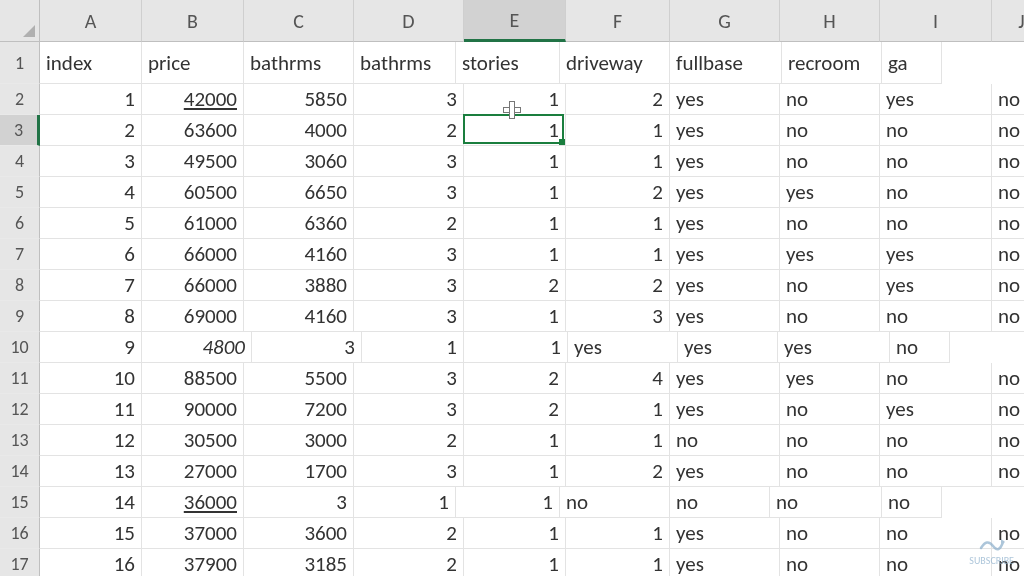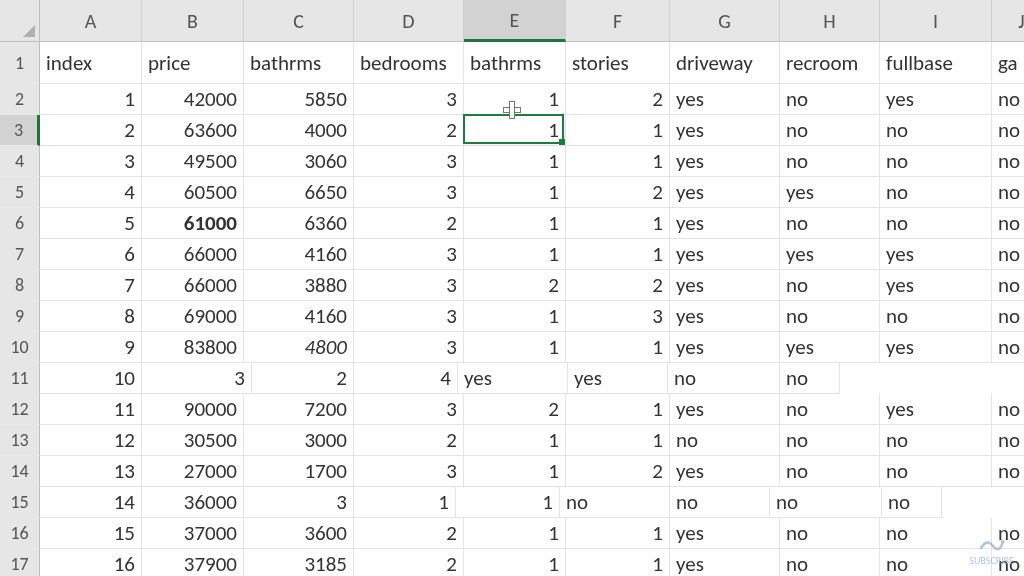--- a/index.html
+++ b/index.html
@@ -177,31 +177,30 @@
       <div class="row-h" style="height: 31px;">14</div>
       <div class="row-h" style="height: 31px;">15</div>
       <div class="row-h" style="height: 31px;">16</div>
       <div class="row-h" style="height: 31px;">17</div>
     </div>
   <div class="body" id="body">
       <div class="row hdr-row">
         <div class="cell txt" style="width: 102px; height: 42px;">index</div>
         <div class="cell txt" style="width: 102px; height: 42px;">price</div>
         <div class="cell txt" style="width: 110px; height: 42px;">bathrms</div>
-        <div class="cell txt overflow" style="width: 110px; height: 42px;">bedrooms</div>
         <div class="cell txt" style="width: 102px; height: 42px;">bathrms</div>
         <div class="cell txt" style="width: 104px; height: 42px;">stories</div>
         <div class="cell txt" style="width: 110px; height: 42px;">driveway</div>
+        <div class="cell txt" style="width: 112px; height: 42px;">fullbase</div>
         <div class="cell txt" style="width: 100px; height: 42px;">recroom</div>
-        <div class="cell txt" style="width: 112px; height: 42px;">fullbase</div>
         <div class="cell txt" style="width: 60px; height: 42px;">ga</div>
       </div>
       <div class="row">
         <div class="cell num" style="width: 102px; height: 31px;">1</div>
-        <div class="cell num" style="width: 102px; height: 31px;">42000</div>
+        <div class="cell num" style="width: 102px; height: 31px; text-decoration: underline;">42000</div>
         <div class="cell num" style="width: 110px; height: 31px;">5850</div>
         <div class="cell num" style="width: 110px; height: 31px;">3</div>
         <div class="cell num" style="width: 102px; height: 31px;">1</div>
         <div class="cell num" style="width: 104px; height: 31px;">2</div>
         <div class="cell txt" style="width: 110px; height: 31px;">yes</div>
         <div class="cell txt" style="width: 100px; height: 31px;">no</div>
         <div class="cell txt" style="width: 112px; height: 31px;">yes</div>
         <div class="cell txt" style="width: 60px; height: 31px;">no</div>
       </div>
       <div class="row">
@@ -235,21 +234,21 @@
         <div class="cell num" style="width: 110px; height: 31px;">3</div>
         <div class="cell num" style="width: 102px; height: 31px;">1</div>
         <div class="cell num" style="width: 104px; height: 31px;">2</div>
         <div class="cell txt" style="width: 110px; height: 31px;">yes</div>
         <div class="cell txt" style="width: 100px; height: 31px;">yes</div>
         <div class="cell txt" style="width: 112px; height: 31px;">no</div>
         <div class="cell txt" style="width: 60px; height: 31px;">no</div>
       </div>
       <div class="row">
         <div class="cell num" style="width: 102px; height: 31px;">5</div>
-        <div class="cell num" style="width: 102px; height: 31px; font-weight: bold;">61000</div>
+        <div class="cell num" style="width: 102px; height: 31px;">61000</div>
         <div class="cell num" style="width: 110px; height: 31px;">6360</div>
         <div class="cell num" style="width: 110px; height: 31px;">2</div>
         <div class="cell num" style="width: 102px; height: 31px;">1</div>
         <div class="cell num" style="width: 104px; height: 31px;">1</div>
         <div class="cell txt" style="width: 110px; height: 31px;">yes</div>
         <div class="cell txt" style="width: 100px; height: 31px;">no</div>
         <div class="cell txt" style="width: 112px; height: 31px;">no</div>
         <div class="cell txt" style="width: 60px; height: 31px;">no</div>
       </div>
       <div class="row">
@@ -283,32 +282,33 @@
         <div class="cell num" style="width: 110px; height: 31px;">3</div>
         <div class="cell num" style="width: 102px; height: 31px;">1</div>
         <div class="cell num" style="width: 104px; height: 31px;">3</div>
         <div class="cell txt" style="width: 110px; height: 31px;">yes</div>
         <div class="cell txt" style="width: 100px; height: 31px;">no</div>
         <div class="cell txt" style="width: 112px; height: 31px;">no</div>
         <div class="cell txt" style="width: 60px; height: 31px;">no</div>
       </div>
       <div class="row">
         <div class="cell num" style="width: 102px; height: 31px;">9</div>
-        <div class="cell num" style="width: 102px; height: 31px;">83800</div>
         <div class="cell num" style="width: 110px; height: 31px; font-style: italic;">4800</div>
         <div class="cell num" style="width: 110px; height: 31px;">3</div>
         <div class="cell num" style="width: 102px; height: 31px;">1</div>
         <div class="cell num" style="width: 104px; height: 31px;">1</div>
         <div class="cell txt" style="width: 110px; height: 31px;">yes</div>
         <div class="cell txt" style="width: 100px; height: 31px;">yes</div>
         <div class="cell txt" style="width: 112px; height: 31px;">yes</div>
         <div class="cell txt" style="width: 60px; height: 31px;">no</div>
       </div>
       <div class="row">
         <div class="cell num" style="width: 102px; height: 31px;">10</div>
+        <div class="cell num" style="width: 102px; height: 31px;">88500</div>
+        <div class="cell num" style="width: 110px; height: 31px;">5500</div>
         <div class="cell num" style="width: 110px; height: 31px;">3</div>
         <div class="cell num" style="width: 102px; height: 31px;">2</div>
         <div class="cell num" style="width: 104px; height: 31px;">4</div>
         <div class="cell txt" style="width: 110px; height: 31px;">yes</div>
         <div class="cell txt" style="width: 100px; height: 31px;">yes</div>
         <div class="cell txt" style="width: 112px; height: 31px;">no</div>
         <div class="cell txt" style="width: 60px; height: 31px;">no</div>
       </div>
       <div class="row">
         <div class="cell num" style="width: 102px; height: 31px;">11</div>
@@ -341,21 +341,21 @@
         <div class="cell num" style="width: 110px; height: 31px;">3</div>
         <div class="cell num" style="width: 102px; height: 31px;">1</div>
         <div class="cell num" style="width: 104px; height: 31px;">2</div>
         <div class="cell txt" style="width: 110px; height: 31px;">yes</div>
         <div class="cell txt" style="width: 100px; height: 31px;">no</div>
         <div class="cell txt" style="width: 112px; height: 31px;">no</div>
         <div class="cell txt" style="width: 60px; height: 31px;">no</div>
       </div>
       <div class="row">
         <div class="cell num" style="width: 102px; height: 31px;">14</div>
-        <div class="cell num" style="width: 102px; height: 31px;">36000</div>
+        <div class="cell num" style="width: 102px; height: 31px; text-decoration: underline;">36000</div>
         <div class="cell num" style="width: 110px; height: 31px;">3</div>
         <div class="cell num" style="width: 102px; height: 31px;">1</div>
         <div class="cell num" style="width: 104px; height: 31px;">1</div>
         <div class="cell txt" style="width: 110px; height: 31px;">no</div>
         <div class="cell txt" style="width: 100px; height: 31px;">no</div>
         <div class="cell txt" style="width: 112px; height: 31px;">no</div>
         <div class="cell txt" style="width: 60px; height: 31px;">no</div>
       </div>
       <div class="row">
         <div class="cell num" style="width: 102px; height: 31px;">15</div>

